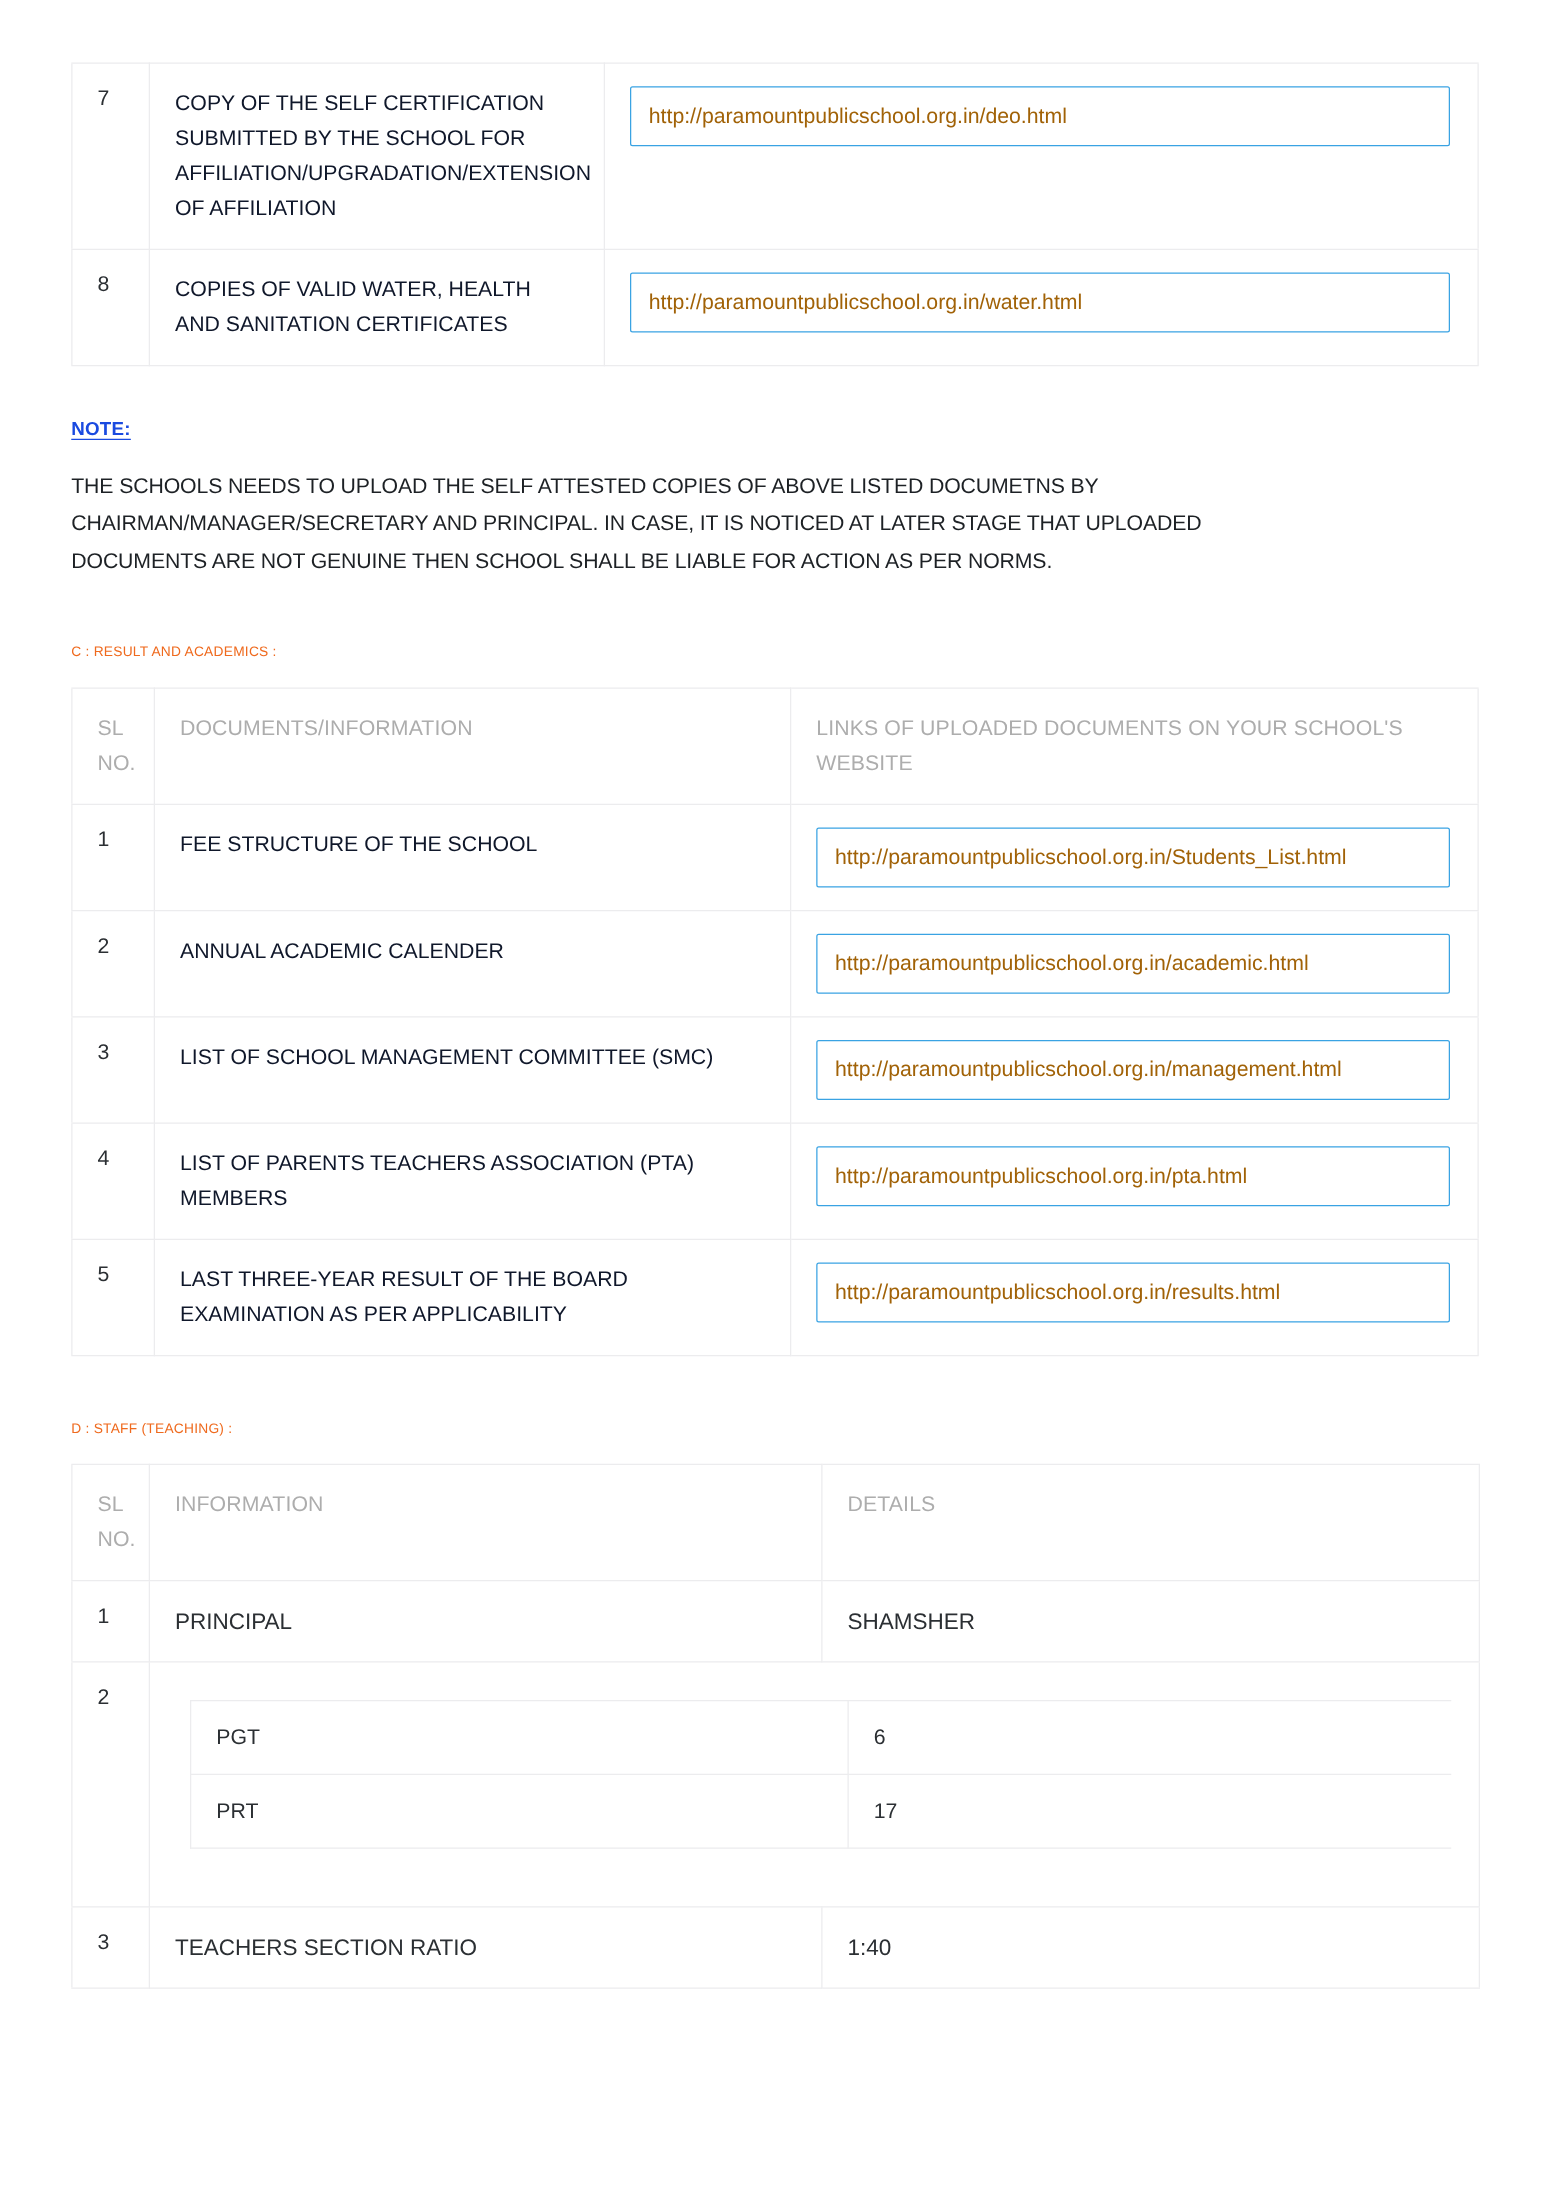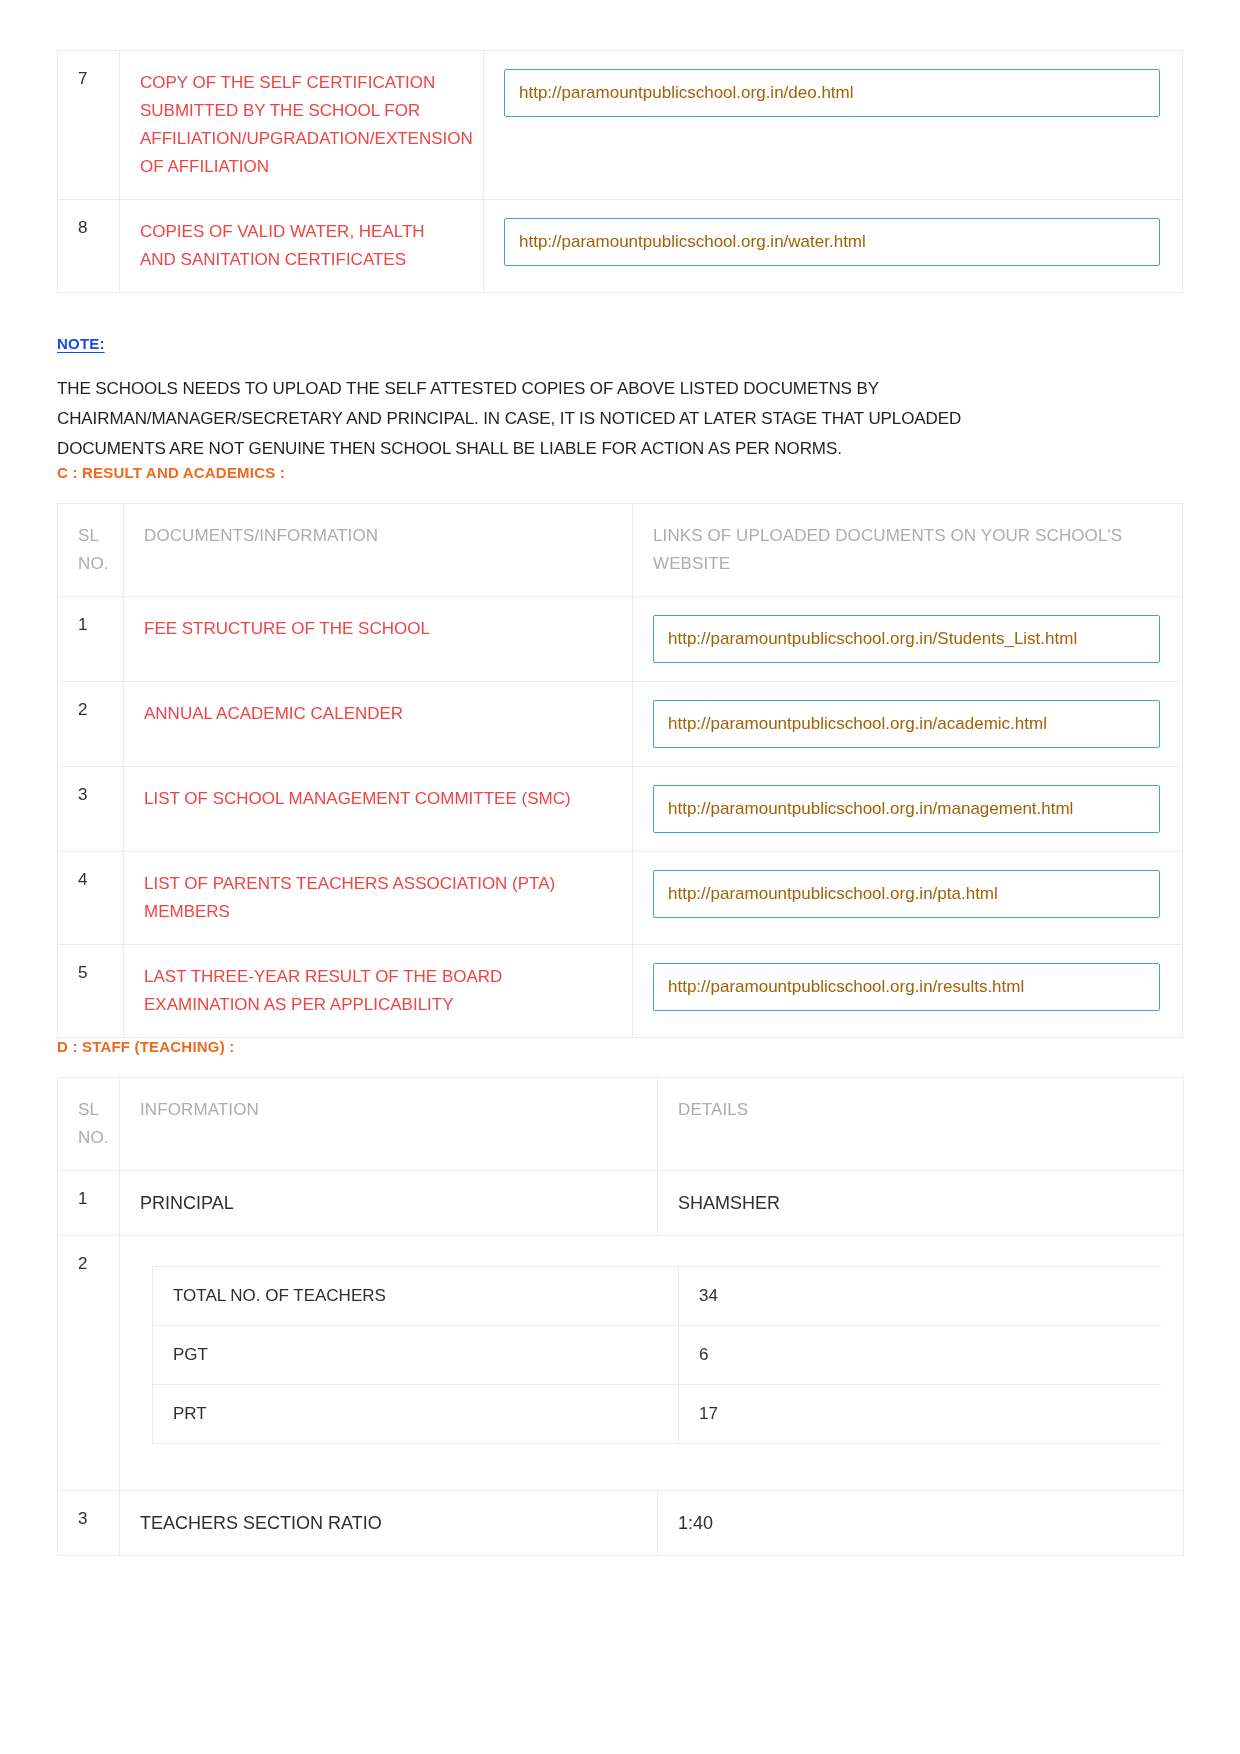--- a/index.html
+++ b/index.html
@@ -57,21 +57,21 @@
     width: 62px;
     font-size: 17px;
     color: #2b2f33;
     padding-left: 20px;
     padding-right: 8px;
   }
   th.sl { width: 62px; }
   td.desc {
     font-size: 17px;
     line-height: 28px;
-    color: #ef4444;
+    color: #0f172a;
   }
   td.linkcell {
     padding: 14px 12px 14px 12px;
   }
 
   .url-box {
     display: block;
     border: 1px solid #3aa3e3;
     background: #ffffff;
     border-radius: 2px;
@@ -106,23 +106,24 @@
     font-weight: normal;
     line-height: 30px;
     color: #1d2125;
     max-width: 1000px;
     letter-spacing: -0.1px;
   }
 
   
   .section-head {
     color: #ef6a1e;
-    font-size: 15px;
-    font-weight: bold;
+    font-size: 11px;
+    font-weight: normal;
     letter-spacing: .2px;
+    margin-top: 52px;
     margin-bottom: 22px;
   }
 
   
   #table-result td.sl, #table-result th.sl { width: 66px; }
   #table-result td.desc, #table-result th.desc { width: 509px; }
 
   
   #table-staff td.sl, #table-staff th.sl { width: 62px; }
   #table-staff td.info, #table-staff th.info { width: 538px; }
@@ -244,24 +245,20 @@
       <tr>
         <td class="sl">1</td>
         <td class="info">PRINCIPAL</td>
         <td class="details">SHAMSHER</td>
       </tr>
       <tr>
         <td class="sl">2</td>
         <td class="nested-host" colspan="2">
           <table class="sub-table">
             <tbody>
-              <tr>
-                <td class="sub-label">TOTAL NO. OF TEACHERS</td>
-                <td class="sub-value">34</td>
-              </tr>
               <tr>
                 <td class="sub-label">PGT</td>
                 <td class="sub-value">6</td>
               </tr>
               <tr>
                 <td class="sub-label">PRT</td>
                 <td class="sub-value">17</td>
               </tr>
             </tbody>
           </table>

